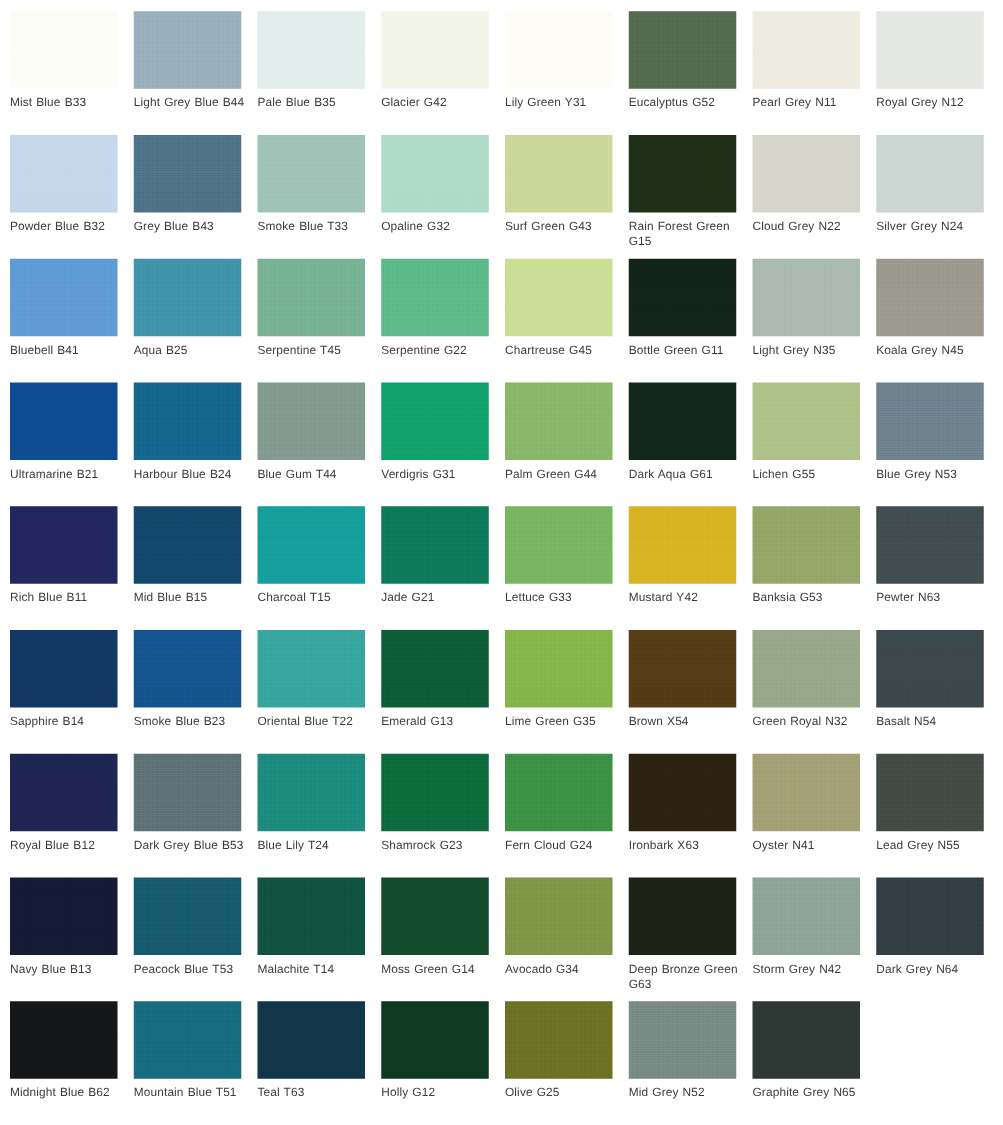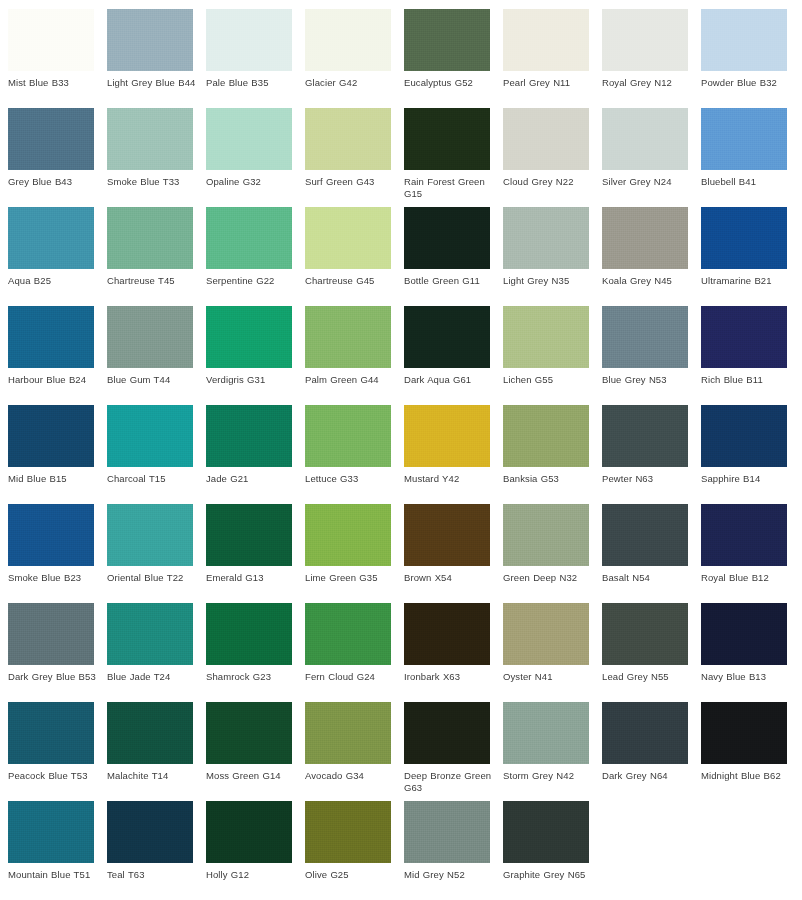--- a/index.html
+++ b/index.html
@@ -82,20 +82,24 @@
     </div>
     <div class="swatch-cell">
       <div class="swatch-chip light" style="background: rgb(225, 238, 236);"></div>
       <div class="swatch-label">Pale Blue B35</div>
     </div>
     <div class="swatch-cell">
       <div class="swatch-chip light" style="background: rgb(243, 245, 233);"></div>
       <div class="swatch-label">Glacier G42</div>
     </div>
     <div class="swatch-cell">
+      <div class="swatch-chip light" style="background: rgb(253, 253, 246);"></div>
+      <div class="swatch-label">Lily Green Y31</div>
+    </div>
+    <div class="swatch-cell">
       <div class="swatch-chip" style="background: rgb(83, 106, 77);"></div>
       <div class="swatch-label">Eucalyptus G52</div>
     </div>
     <div class="swatch-cell">
       <div class="swatch-chip light" style="background: rgb(238, 236, 224);"></div>
       <div class="swatch-label">Pearl Grey N11</div>
     </div>
     <div class="swatch-cell">
       <div class="swatch-chip light" style="background: rgb(230, 232, 227);"></div>
       <div class="swatch-label">Royal Grey N12</div>
@@ -135,21 +139,21 @@
     <div class="swatch-cell">
       <div class="swatch-chip" style="background: rgb(94, 154, 212);"></div>
       <div class="swatch-label">Bluebell B41</div>
     </div>
     <div class="swatch-cell">
       <div class="swatch-chip" style="background: rgb(63, 147, 171);"></div>
       <div class="swatch-label">Aqua B25</div>
     </div>
     <div class="swatch-cell">
       <div class="swatch-chip" style="background: rgb(118, 177, 147);"></div>
-      <div class="swatch-label">Chartreuse T45</div>
+      <div class="swatch-label">Serpentine T45</div>
     </div>
     <div class="swatch-cell">
       <div class="swatch-chip" style="background: rgb(92, 185, 138);"></div>
       <div class="swatch-label">Serpentine G22</div>
     </div>
     <div class="swatch-cell">
       <div class="swatch-chip light" style="background: rgb(202, 222, 149);"></div>
       <div class="swatch-label">Chartreuse G45</div>
     </div>
     <div class="swatch-cell">
@@ -247,37 +251,37 @@
     <div class="swatch-cell">
       <div class="swatch-chip" style="background: rgb(130, 180, 72);"></div>
       <div class="swatch-label">Lime Green G35</div>
     </div>
     <div class="swatch-cell">
       <div class="swatch-chip" style="background: rgb(84, 59, 22);"></div>
       <div class="swatch-label">Brown X54</div>
     </div>
     <div class="swatch-cell">
       <div class="swatch-chip" style="background: rgb(150, 166, 135);"></div>
-      <div class="swatch-label">Green Deep N32</div>
+      <div class="swatch-label">Green Royal N32</div>
     </div>
     <div class="swatch-cell">
       <div class="swatch-chip" style="background: rgb(59, 71, 74);"></div>
       <div class="swatch-label">Basalt N54</div>
     </div>
     <div class="swatch-cell">
       <div class="swatch-chip" style="background: rgb(29, 36, 80);"></div>
       <div class="swatch-label">Royal Blue B12</div>
     </div>
     <div class="swatch-cell">
       <div class="swatch-chip" style="background: rgb(94, 114, 119);"></div>
       <div class="swatch-label">Dark Grey Blue B53</div>
     </div>
     <div class="swatch-cell">
       <div class="swatch-chip" style="background: rgb(29, 138, 125);"></div>
-      <div class="swatch-label">Blue Jade T24</div>
+      <div class="swatch-label">Blue Lily T24</div>
     </div>
     <div class="swatch-cell">
       <div class="swatch-chip" style="background: rgb(12, 107, 60);"></div>
       <div class="swatch-label">Shamrock G23</div>
     </div>
     <div class="swatch-cell">
       <div class="swatch-chip" style="background: rgb(58, 145, 67);"></div>
       <div class="swatch-label">Fern Cloud G24</div>
     </div>
     <div class="swatch-cell">

